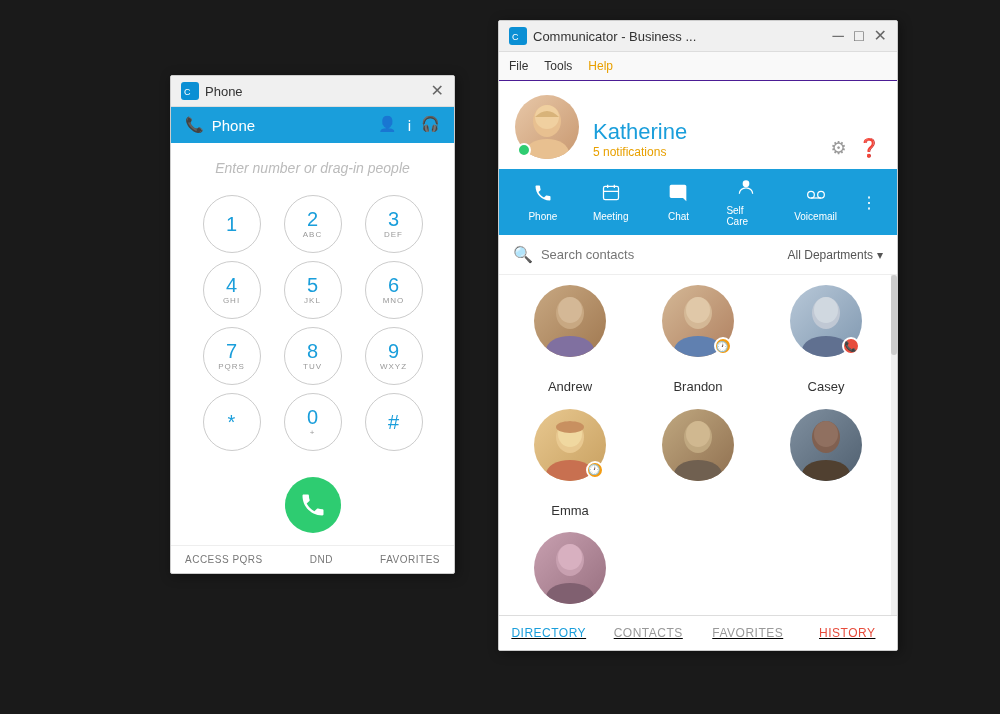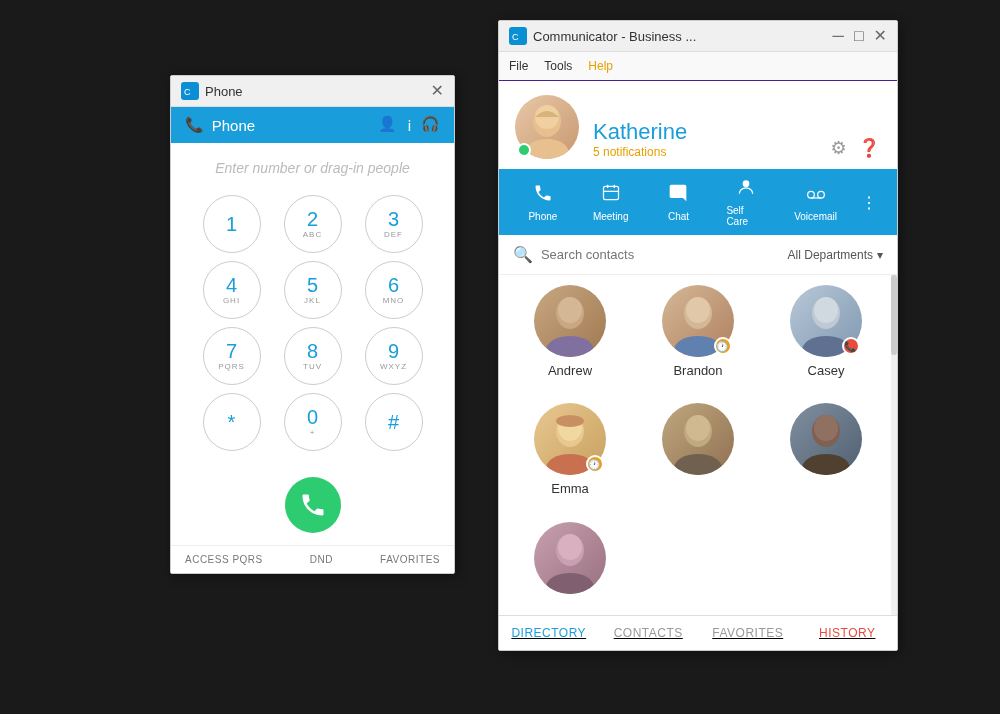--- a/index.html
+++ b/index.html
@@ -345,21 +345,21 @@
       width: 18px;
       height: 18px;
       border-radius: 50%;
       border: 2px solid #fff;
       display: flex; align-items: center; justify-content: center;
       font-size: 10px;
     }
     .badge-away { background: #f39c12; }
     .badge-busy { background: #e74c3c; }
     .contact-name {
-      margin-top: 6px;
+      margin-top: 22px;
       font-size: 13px;
       color: #333;
       text-align: center;
     }
 
     
     .comm-bottom-tabs {
       border-top: 1px solid #ddd;
       display: flex;
       background: #fff;

